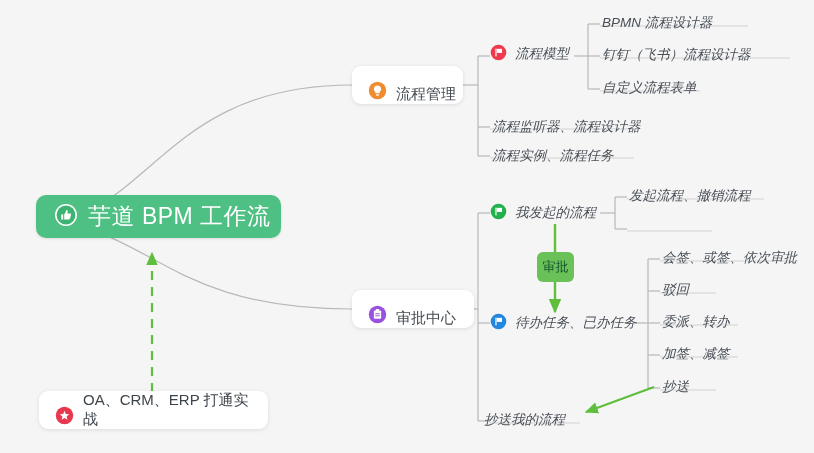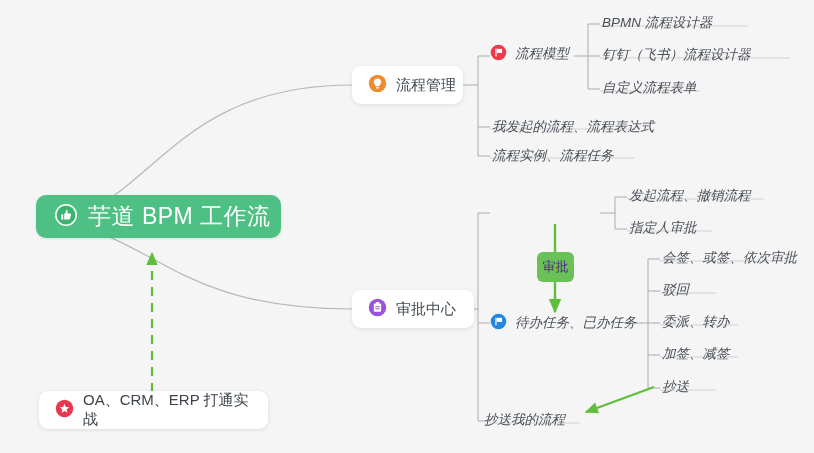--- a/index.html
+++ b/index.html
@@ -33,21 +33,21 @@
   .root-label {
     color: #ffffff;
     font-size: 23px;
     letter-spacing: 0.5px;
     white-space: nowrap;
   }
 
   
   .card-node {
     position: absolute;
-    display: flex; align-items: center;
+    display: flex; align-items: flex-end;
     gap: 9px;
     background: #ffffff;
     border-radius: 9px;
     padding: 0 16px;
     box-shadow: 0 1px 4px rgba(0,0,0,0.10);
   }
   .card-label {
     color: #444b52;
     font-size: 15px;
     white-space: nowrap;
@@ -64,21 +64,21 @@
     white-space: nowrap;
     padding-bottom: 4px;
   }
   .leaf-label { color: #4a5058; font-style: italic; }
 
   
   .tag-node {
     position: absolute;
     background: #69c157;
     border-radius: 6px;
-    color: #4c1d95;
+    color: #14532d;
     font-size: 13px;
     display: flex; align-items: center; justify-content: center;
     white-space: nowrap;
   }
 
   
   .icon { display: block; flex: 0 0 auto; }
 </style>
 </head>
 <body>
@@ -191,21 +191,21 @@
       <svg width="17" height="17" viewBox="0 0 24 24">
         <circle cx="12" cy="12" r="11" fill="#ef3a4e"></circle>
         <rect x="7.6" y="6.4" width="1.7" height="11.2" rx="0.6" fill="#ffffff"></rect>
         <path d="M9.6 6.8 L17.0 6.8 L17.0 12.6 L9.6 12.6 Z" fill="#ffffff"></path>
       </svg>
     </span>
     <span class="leaf-label">流程模型</span>
   </div>
 
   <div class="leaf-node" style="left:492px; top:118px;">
-    <span class="leaf-label">我发起的流程、流程表达式</span>
+    <span class="leaf-label">流程监听器、流程设计器</span>
   </div>
 
   <div class="leaf-node" style="left:492px; top:147px;">
     <span class="leaf-label">流程实例、流程任务</span>
   </div>
 
   <div class="leaf-node" style="left:602px; top:14px;">
     <span class="leaf-label">BPMN 流程设计器</span>
   </div>
 
@@ -223,43 +223,50 @@
         <circle cx="12" cy="12" r="11" fill="#9b51e0"></circle>
         <rect x="7.4" y="7.0" width="9.2" height="10.4" rx="1.2" fill="#ffffff"></rect>
         <rect x="9.8" y="5.2" width="4.4" height="2.8" rx="0.9" fill="#ffffff"></rect>
         <rect x="9.2" y="10.4" width="5.6" height="1.2" fill="#9b51e0"></rect>
         <rect x="9.2" y="13.0" width="5.6" height="1.2" fill="#9b51e0"></rect>
       </svg>
     </span>
     <span class="card-label">审批中心</span>
   </div>
 
+  <div class="leaf-node" style="left:490px; top:203px;">
+    <span class="icon">
+      <svg width="17" height="17" viewBox="0 0 24 24">
+        <circle cx="12" cy="12" r="11" fill="#22b14c"></circle>
+        <rect x="7.6" y="6.4" width="1.7" height="11.2" rx="0.6" fill="#ffffff"></rect>
+        <path d="M9.6 6.8 L17.0 6.8 L17.0 12.6 L9.6 12.6 Z" fill="#ffffff"></path>
+      </svg>
+    </span>
+    <span class="leaf-label">我发起的流程</span>
+  </div>
 
   <div class="leaf-node" style="left:490px; top:313px;">
     <span class="icon">
       <svg width="17" height="17" viewBox="0 0 24 24">
         <circle cx="12" cy="12" r="11" fill="#2287e0"></circle>
         <rect x="7.6" y="6.4" width="1.7" height="11.2" rx="0.6" fill="#ffffff"></rect>
         <path d="M9.6 6.8 L17.0 6.8 L17.0 12.6 L9.6 12.6 Z" fill="#ffffff"></path>
       </svg>
     </span>
     <span class="leaf-label">待办任务、已办任务</span>
   </div>
 
   <div class="leaf-node" style="left:484px; top:411px;">
     <span class="leaf-label">抄送我的流程</span>
   </div>
 
   <div class="leaf-node" style="left:629px; top:187px;text-align:center;">
     <span class="leaf-label">发起流程、撤销流程</span>
   </div>
 
-  <div class="leaf-node" style="left:629px; top:219px;">
-    <span class="leaf-label">指定人审批</span>
-  </div>
 
   <div class="leaf-node" style="left:662px; top:249px;">
     <span class="leaf-label">会签、或签、依次审批</span>
   </div>
 
   <div class="leaf-node" style="left:662px; top:281px;">
     <span class="leaf-label">驳回</span>
   </div>
 
   <div class="leaf-node" style="left:662px; top:313px;">

